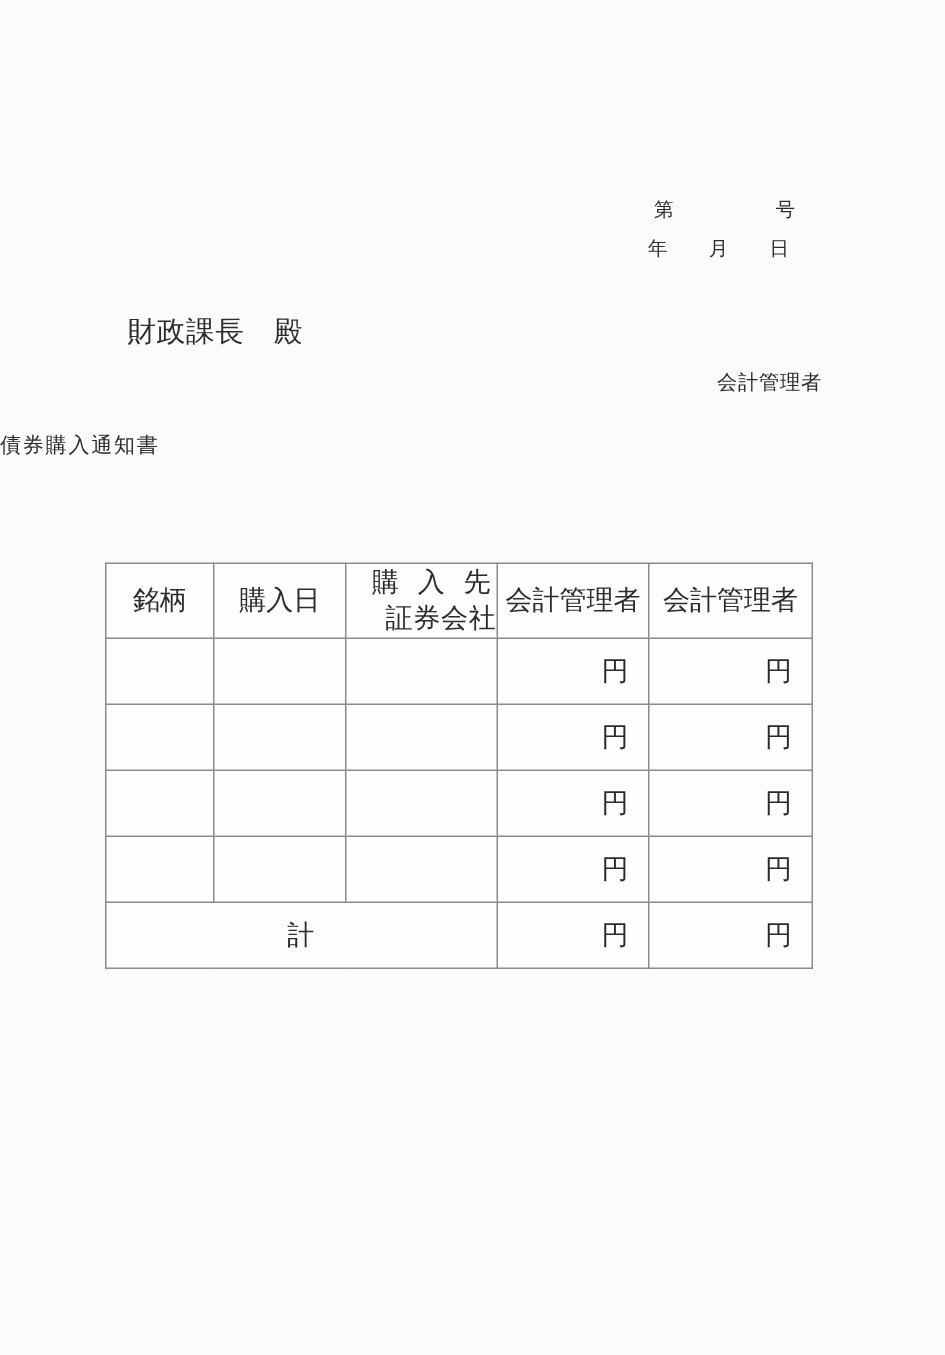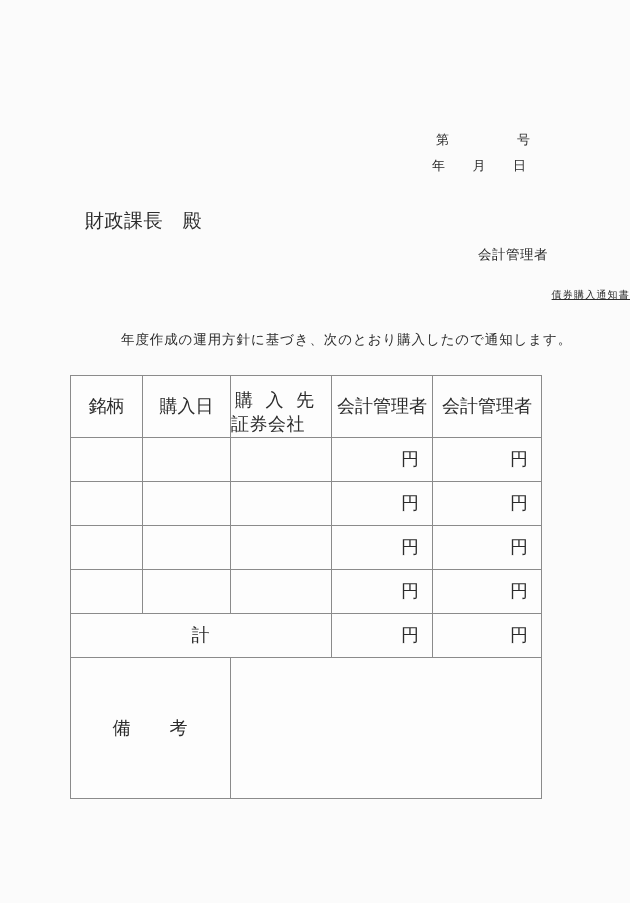--- a/index.html
+++ b/index.html
@@ -66,25 +66,24 @@
     font-size: 13.5px;
     white-space: pre;
     letter-spacing: 0.5px;
   }
 
   .doc-title {
     position: absolute;
     left: 0;
     right: 0;
     top: 288px;
-    text-align: right;
-    font-size: 10px;
+    text-align: left;
+    font-size: 14px;
     letter-spacing: 1.2px;
     white-space: pre;
-    text-decoration: underline;
   }
 
   .body-text {
     position: absolute;
     left: 121px;
     top: 331px;
     font-size: 13.5px;
     letter-spacing: 0.9px;
     white-space: pre;
   }
@@ -120,22 +119,21 @@
   .col-5 { width: 109px; }
 
   .hdr-row td {
     height: 43px;
     text-align: center;
     line-height: 1.35;
   }
 
   .hdr-two-line {
     display: block;
-    text-align: left;
-    margin-top: 12px;
+    text-align: right;
   }
   .hdr-line-spaced {
     letter-spacing: 4px;
     padding-left: 4px;
     display: block;
   }
   .hdr-line-plain {
     letter-spacing: 0.5px;
     display: block;
     font-family: Liberation Serif, serif;
@@ -182,21 +180,20 @@
   <div class="doc-number">第　　　　　号</div>
 
   <div class="doc-date">年　　月　　日</div>
 
   <div class="addressee">財政課長　殿</div>
 
   <div class="sender">会計管理者</div>
 
   <div class="doc-title">債券購入通知書</div>
 
-  <div class="body-text">年度作成の運用方針に基づき、次のとおり購入したので通知します。</div>
 
   <div class="table-wrap">
     <table class="form-table">
       <colgroup>
         <col class="col-1">
         <col class="col-2">
         <col class="col-3">
         <col class="col-4">
         <col class="col-5">
       </colgroup>
@@ -245,21 +242,17 @@
           <td class="yen-cell">円</td>
           <td class="yen-cell">円</td>
         </tr>
 
         <tr class="total-row">
           <td class="total-label" colspan="3">計</td>
           <td class="yen-cell">円</td>
           <td class="yen-cell">円</td>
         </tr>
 
-        <tr class="remarks-row">
-          <td class="remarks-label" colspan="2">備　　考</td>
-          <td class="remarks-blank" colspan="3"></td>
-        </tr>
       </tbody>
     </table>
   </div>
 
 </div>
 
 </body></html>

